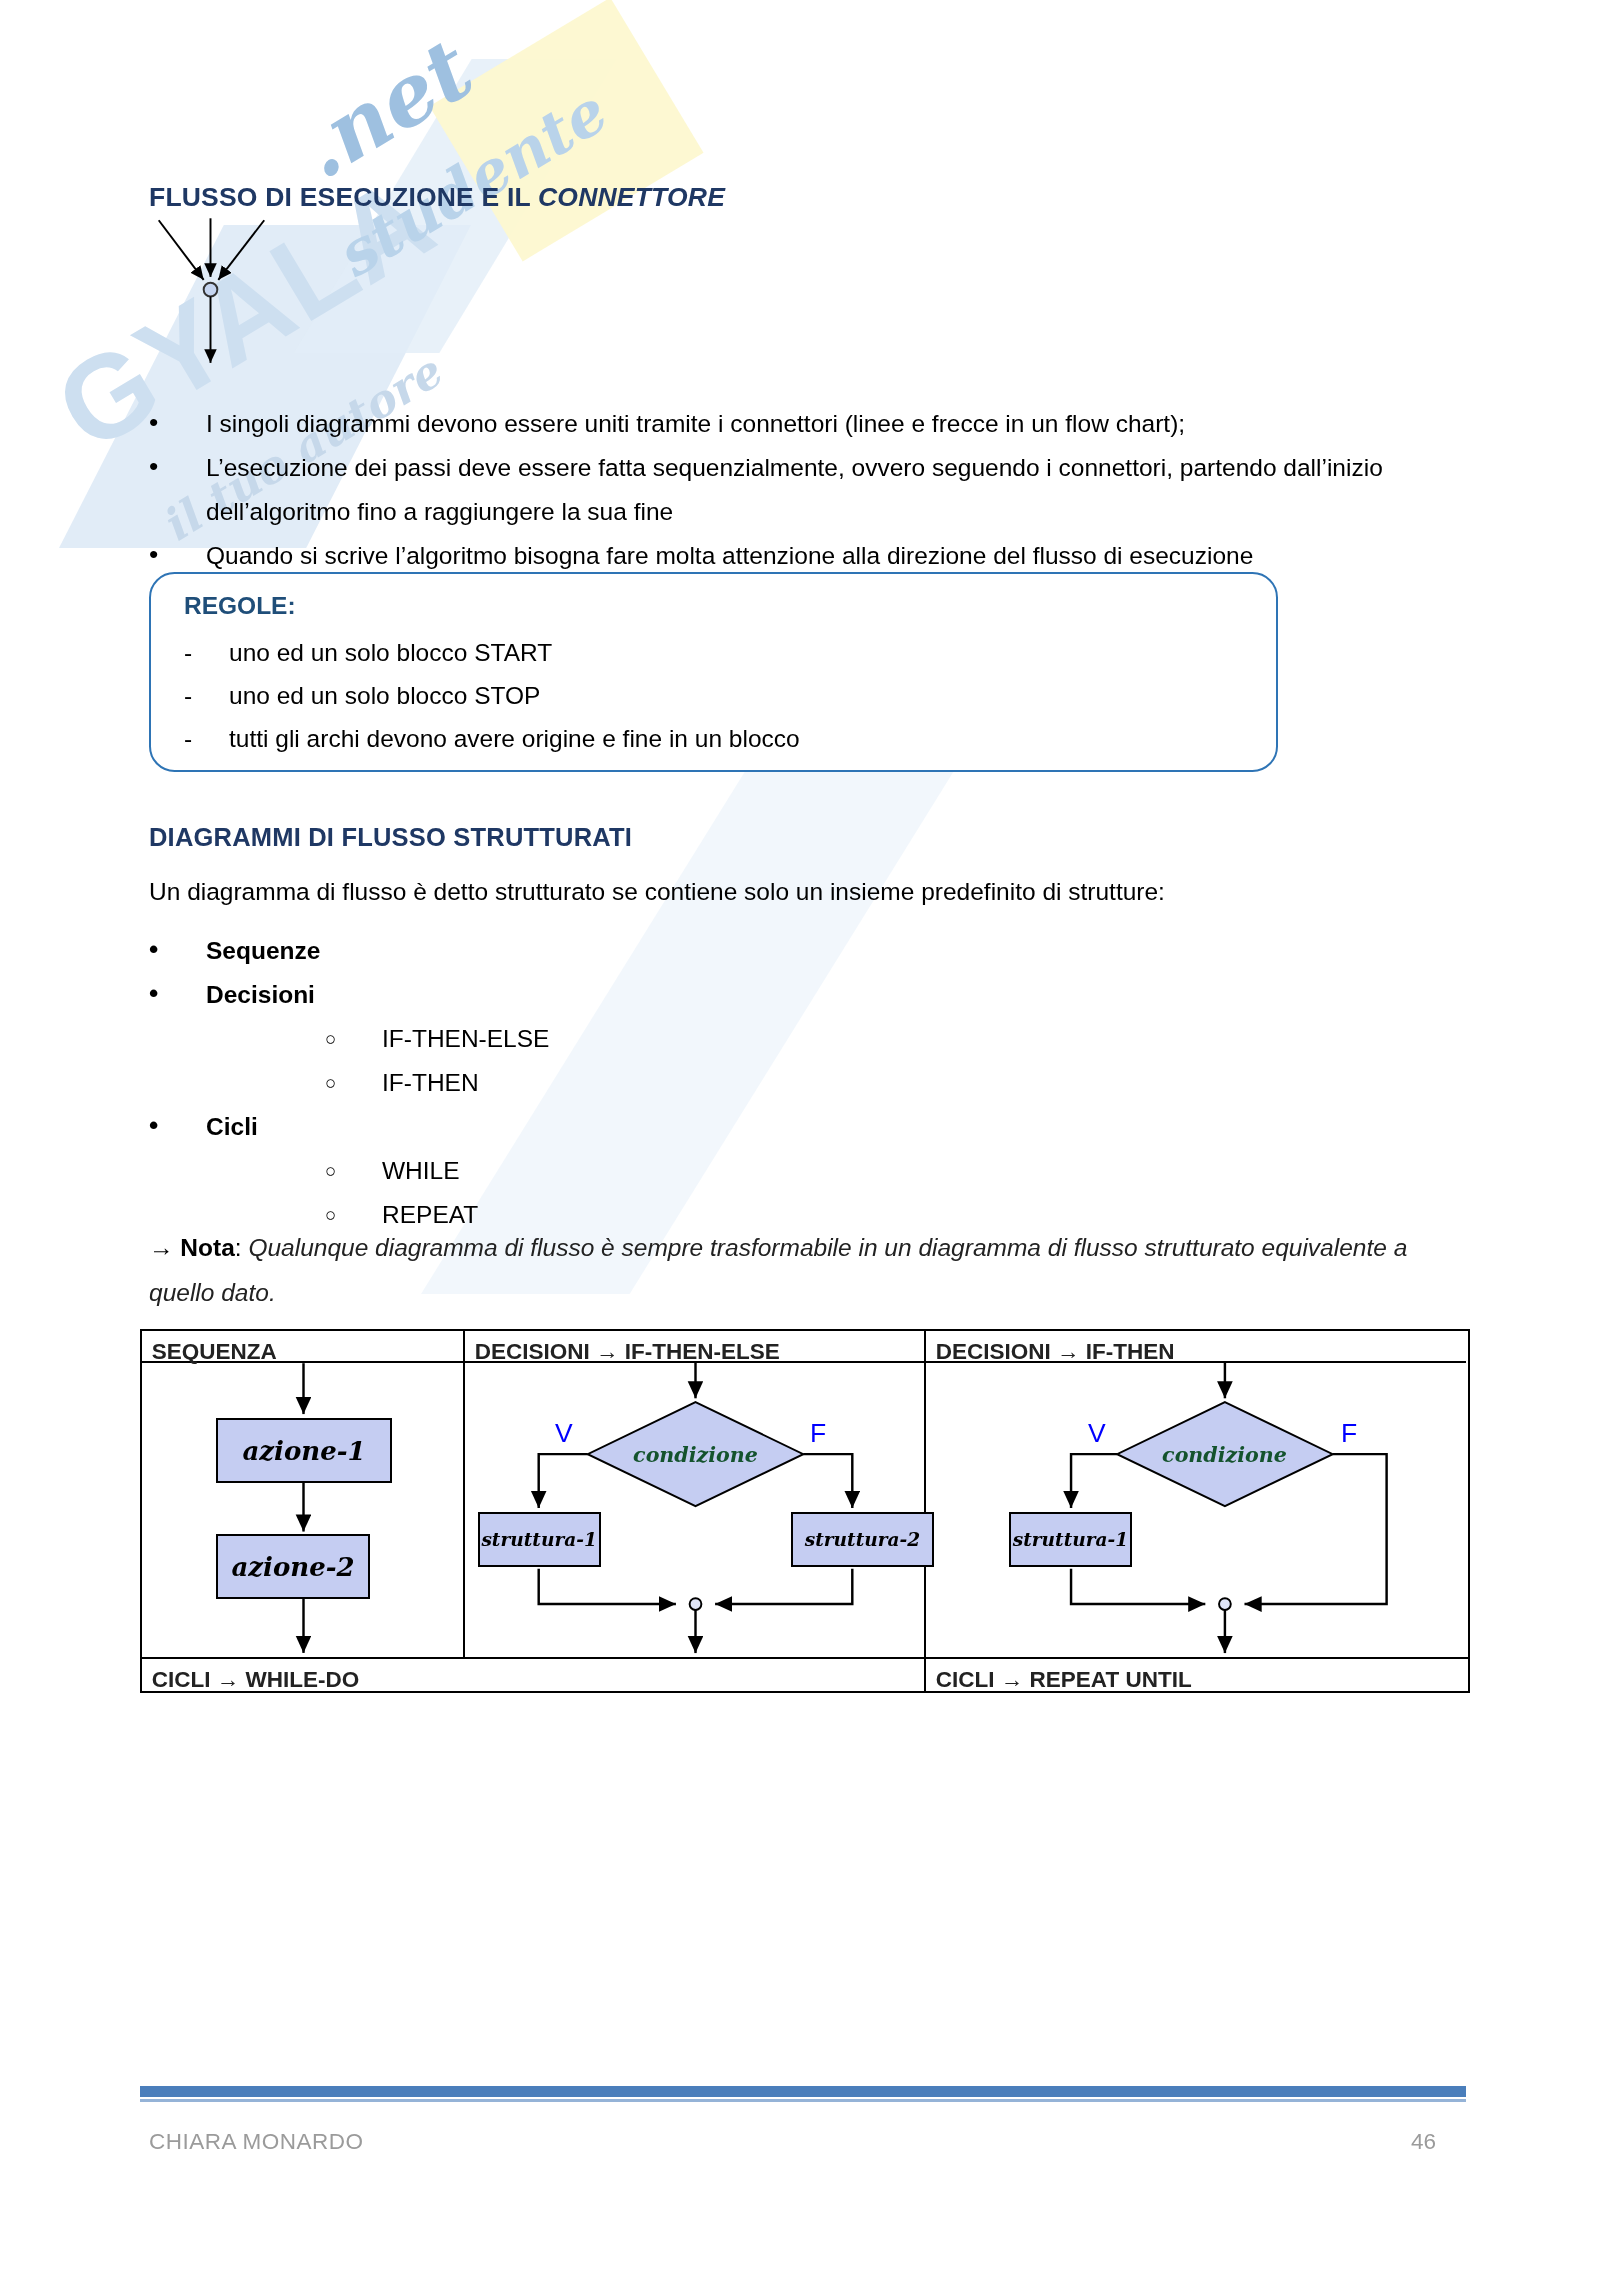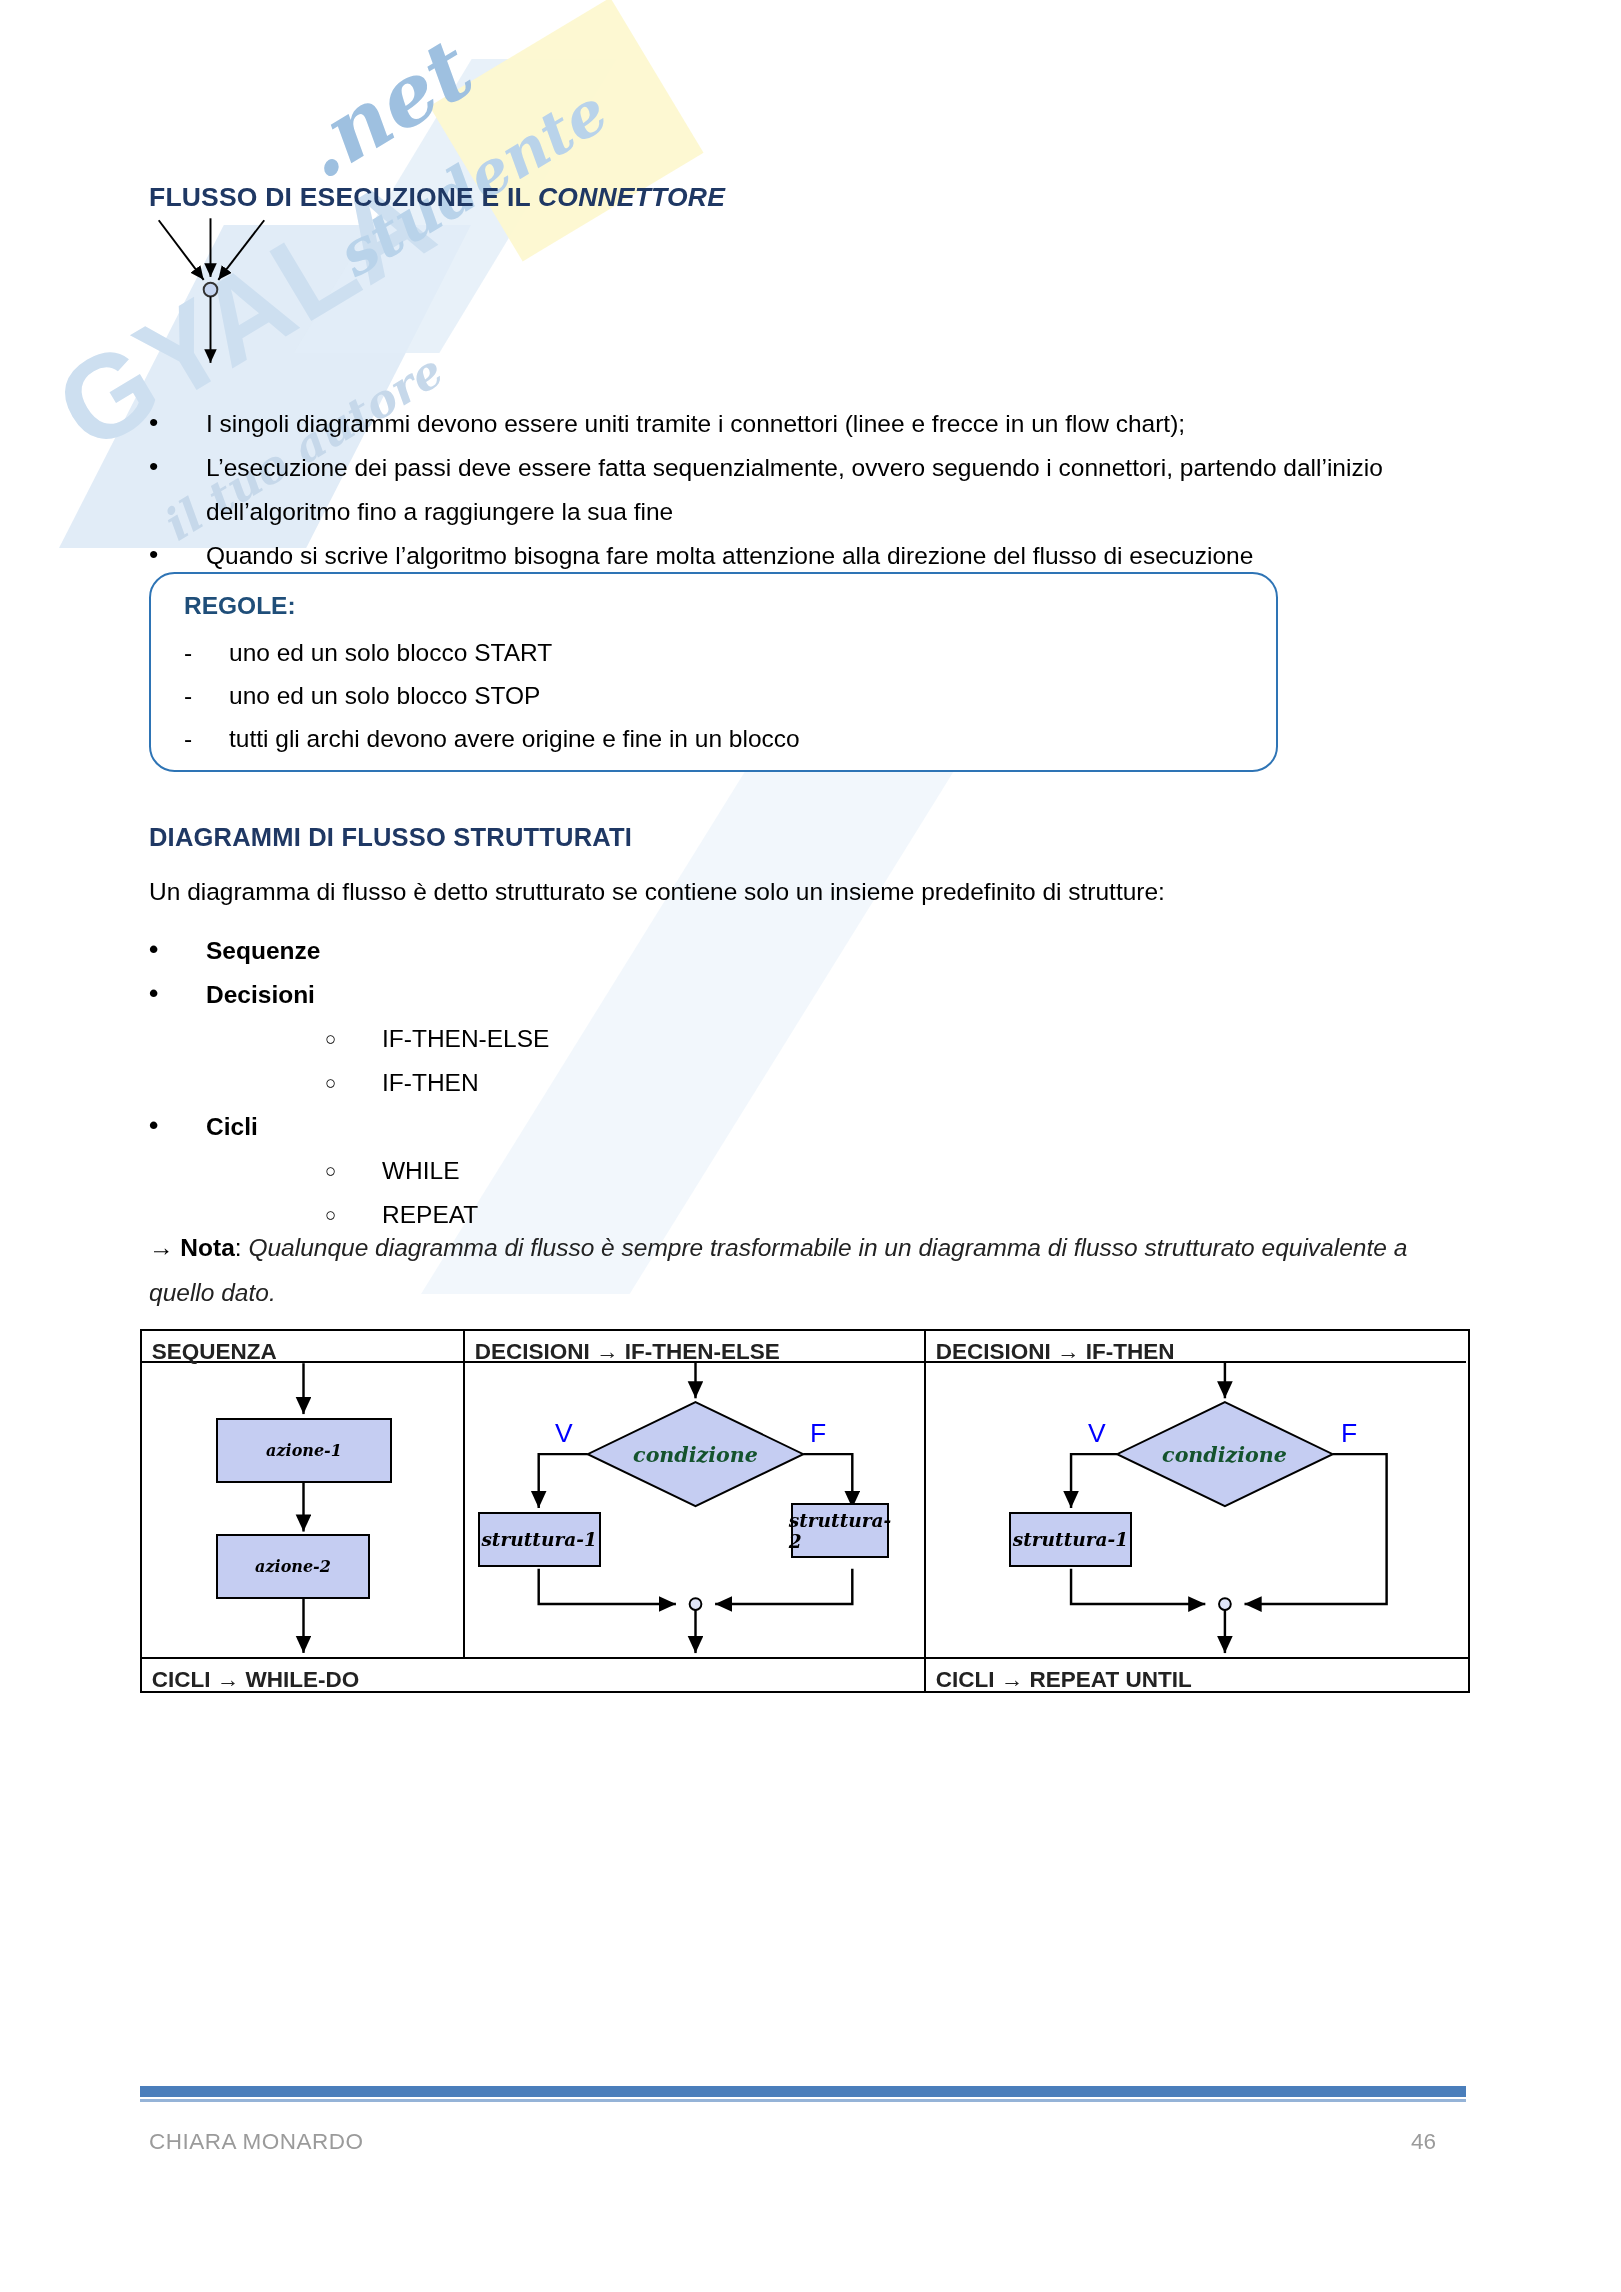--- a/index.html
+++ b/index.html
@@ -72,21 +72,21 @@
   .body-row{height:294px;border-bottom:2px solid #000;}
   .c1{width:323px;}
   .c2{width:461px;}
   .c3{width:540px;}
   .bot-c1{width:784px;}
   .bot-c2{width:540px;}
 
   .node{position:absolute;background:#c5cdf2;border:2px solid #000;
       font-family:"DejaVu Serif",serif;font-style:italic;font-weight:bold;
       display:flex;align-items:center;justify-content:center;
-      font-size:16px;color:#000;box-sizing:border-box;}
+      font-size:26px;color:#000;box-sizing:border-box;}
   .dlabel{position:absolute;color:#0000FF;font-size:26.5px;
       font-family:"Liberation Sans",sans-serif;}
   .dtext{position:absolute;font-family:"DejaVu Serif",serif;font-style:italic;
       font-weight:bold;font-size:20.6px;color:#14532d;}
 
   
   .fbar{position:absolute;left:140px;top:2086px;width:1326px;height:10.8px;
         background:#4A7EBB;}
   .fbar2{position:absolute;left:140px;top:2099px;width:1326px;height:2.9px;
         background:#95b3d7;}
@@ -204,21 +204,21 @@
 
           <path d="M75,210 L75,246 L215,246" stroke="#000" stroke-width="2.5" fill="none" marker-end="url(#a3)"></path>
           <path d="M395,210 L395,246 L255,246" stroke="#000" stroke-width="2.5" fill="none" marker-end="url(#a3)"></path>
           <circle cx="235" cy="246" r="6" fill="#dfe4f7" stroke="#000" stroke-width="2"></circle>
           <line x1="235" y1="252" x2="235" y2="296" stroke="#000" stroke-width="2.5" marker-end="url(#a3)"></line>
         </svg>
         <div class="dtext" style="left:157px;top:80px;width:147px;text-align:center;">condizione</div>
         <div class="dlabel" style="left:90px;top:55px;">V</div>
         <div class="dlabel" style="left:345px;top:55px;">F</div>
         <div class="node" style="left:12.7px;top:149px;width:123px;height:55px;font-size:18.6px;">struttura-1</div>
-        <div class="node" style="left:326px;top:140px;width:98px;height:55px;font-size:18.6px;">struttura-2</div>
+        <div class="node" style="left:326px;top:149px;width:143px;height:55px;font-size:18.6px;">struttura-2</div>
       </div>
 
       <div class="fcell c3">
         <svg width="540" height="294" viewBox="0 0 551 300" style="position:absolute;left:0;top:0;">
           <defs>
             <marker id="a4" markerWidth="9" markerHeight="9" refX="7" refY="3.2" orient="auto" markerUnits="strokeWidth">
               <path d="M0,0 L7,3.2 L0,6.4 z" fill="#000"></path>
             </marker>
           </defs>
           <line x1="305" y1="0" x2="305" y2="36" stroke="#000" stroke-width="2.5" marker-end="url(#a4)"></line>

